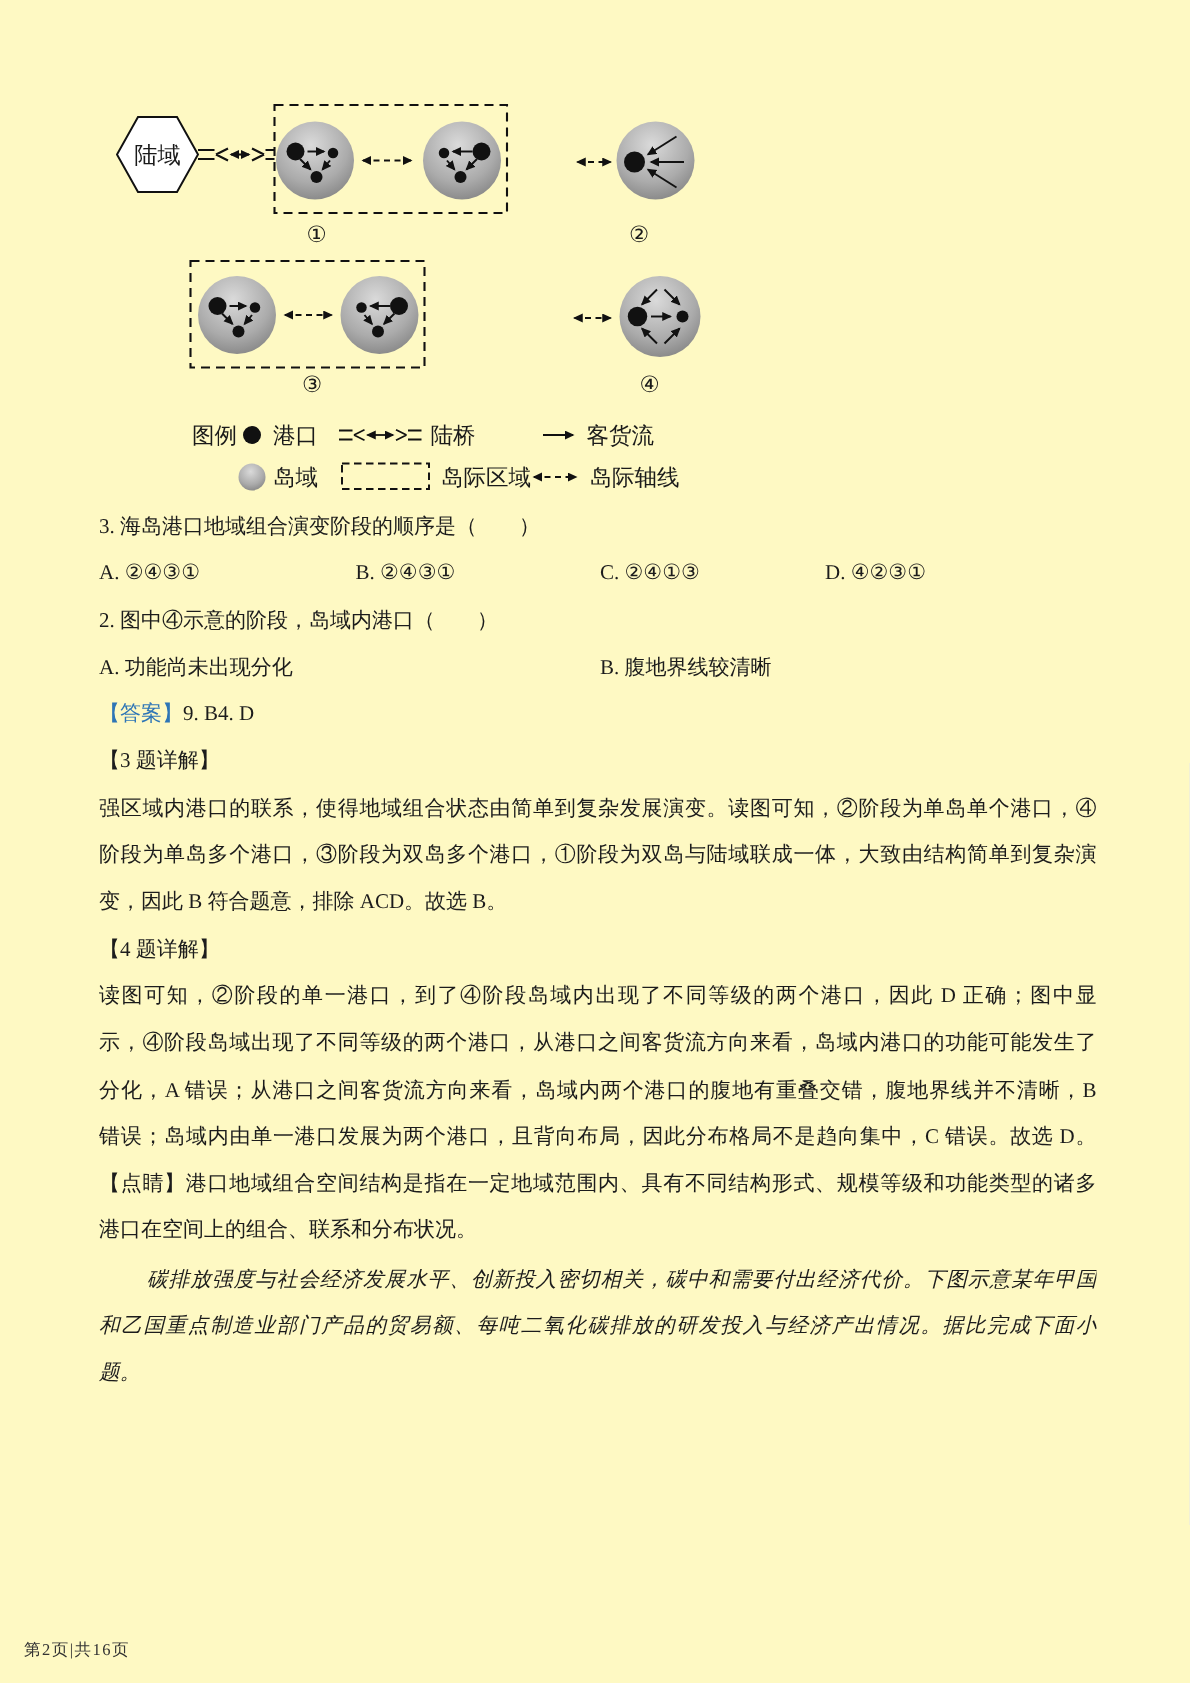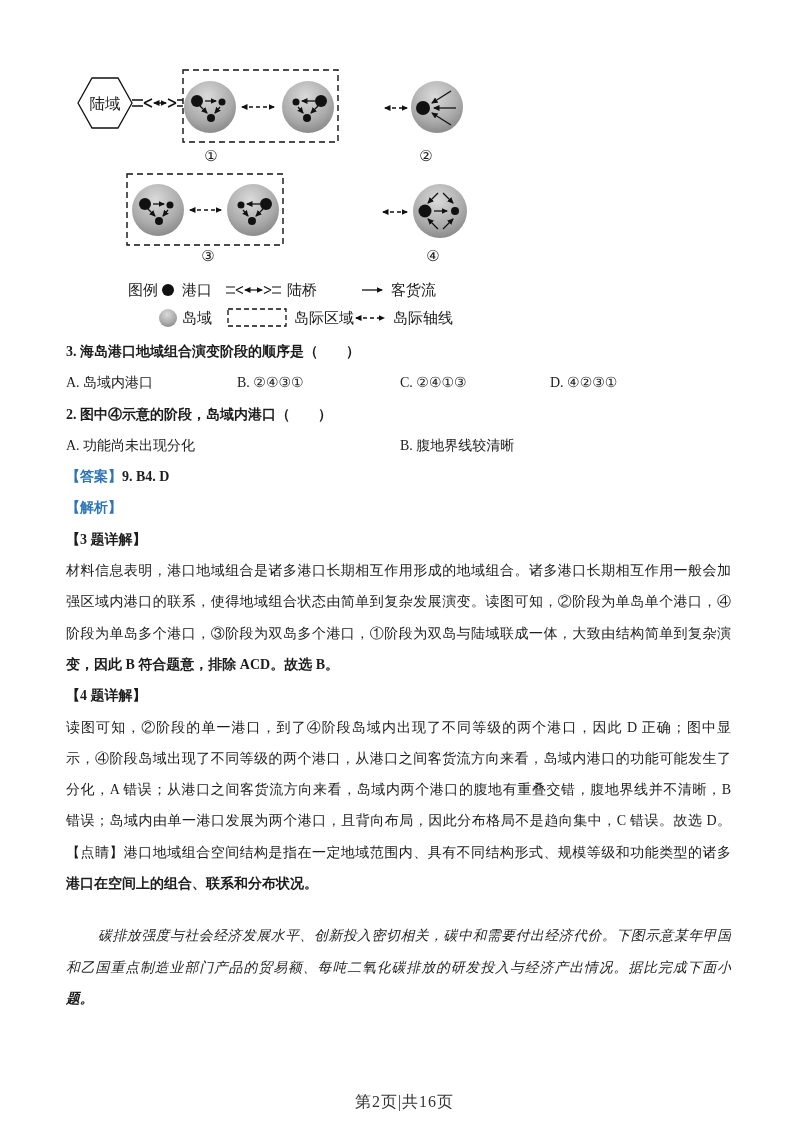--- a/index.html
+++ b/index.html
@@ -1,36 +1,36 @@
 <!DOCTYPE html>
 <html><head>
 <meta charset="utf-8">
 <style>
   html,body{margin:0;padding:0;background:#e8e8e8;}
   .page{
-    position:relative;width:793px;height:1122px;margin:0 auto;background:#ffffff;
+    position:relative;width:793px;height:1122px;margin:0 auto;background:#fef9c3;
     font-family:"Liberation Serif","DejaVu Serif",serif;color:#1c1c1c;overflow:hidden;
   }
   
   .fig{position:absolute;left:66px;top:60px;width:420px;height:274px;}
   .fig text{font-family:"Liberation Serif","DejaVu Serif",serif;fill:#1a1a1a;}
   
   .textblock{position:absolute;left:66px;right:62px;top:336px;font-size:14px;}
   .tline{display:block;height:31.3px;line-height:31.3px;overflow:hidden;}
   .just{text-align:justify;text-align-last:justify;}
-  .nw{white-space:nowrap;font-weight:bold;}
+  .nw{white-space:nowrap;}
   .g4{display:grid;grid-template-columns:171px 163px 150px auto;}
   .g2{display:grid;grid-template-columns:334px auto;}
   .g4 span,.g2 span{white-space:nowrap;}
   .blue{color:#2e75b6;}
   .ans-b{}
   .kai{font-style:italic;font-size:13.8px;}
-  .indent{padding-left:32px;margin-top:21px;}
-  .footer{position:absolute;left:16px;right:0;top:1092px;text-align:center;
-          font-size:16px;color:#333333;letter-spacing:1px;}
+  .indent{padding-left:32px;}
+  .footer{position:absolute;left:16px;right:0;top:1092px;
+          font-size:11px;color:#333333;letter-spacing:1px;}
 </style>
 </head>
 <body>
 
 <div class="page">
 
   <svg class="fig" viewBox="0 0 420 274">
     <defs>
       <radialGradient id="isl" cx="45%" cy="30%" r="80%">
         <stop offset="0" stop-color="#dadada"></stop>
@@ -154,41 +154,39 @@
       <line x1="290" y1="258" x2="318" y2="258" stroke="#111" stroke-width="1.3" stroke-dasharray="4 3" marker-start="url(#ah)" marker-end="url(#ah)"></line>
       <text x="327" y="263" font-size="15">岛际轴线</text>
     </g>
   </svg>
 
   <div class="textblock">
 
     <div class="tline nw">3. 海岛港口地域组合演变阶段的顺序是（　　）</div>
 
     <div class="tline g4">
-      <span>A. 岛域内港口</span>
+      <span>A. ②④③①</span>
       <span>B. ②④③①</span>
       <span>C. ②④①③</span>
       <span>D. ④②③①</span>
     </div>
 
     <div class="tline nw">2. 图中④示意的阶段，岛域内港口（　　）</div>
 
     <div class="tline g2">
       <span>A. 功能尚未出现分化</span>
       <span>B. 腹地界线较清晰</span>
     </div>
 
     <div class="tline nw">
       <span class="blue" style="color: rgb(46, 117, 182);">【答案】</span><span>9. B</span><span class="ans-b">4. D</span>
     </div>
 
-    <div class="tline nw blue" style="color: rgb(46, 117, 182);">【解析】</div>
 
     <div class="tline nw">【3 题详解】</div>
-    <div class="tline just">材料信息表明，港口地域组合是诸多港口长期相互作用形成的地域组合。诸多港口长期相互作用一般会加</div>
     <div class="tline just">强区域内港口的联系，使得地域组合状态由简单到复杂发展演变。读图可知，②阶段为单岛单个港口，④</div>
     <div class="tline just">阶段为单岛多个港口，③阶段为双岛多个港口，①阶段为双岛与陆域联成一体，大致由结构简单到复杂演</div>
     <div class="tline nw">变，因此 B 符合题意，排除 ACD。故选 B。</div>
 
     <div class="tline nw">【4 题详解】</div>
     <div class="tline just">读图可知，②阶段的单一港口，到了④阶段岛域内出现了不同等级的两个港口，因此 D 正确；图中显</div>
     <div class="tline just">示，④阶段岛域出现了不同等级的两个港口，从港口之间客货流方向来看，岛域内港口的功能可能发生了</div>
     <div class="tline just">分化，A 错误；从港口之间客货流方向来看，岛域内两个港口的腹地有重叠交错，腹地界线并不清晰，B</div>
     <div class="tline just">错误；岛域内由单一港口发展为两个港口，且背向布局，因此分布格局不是趋向集中，C 错误。故选 D。</div>
 

